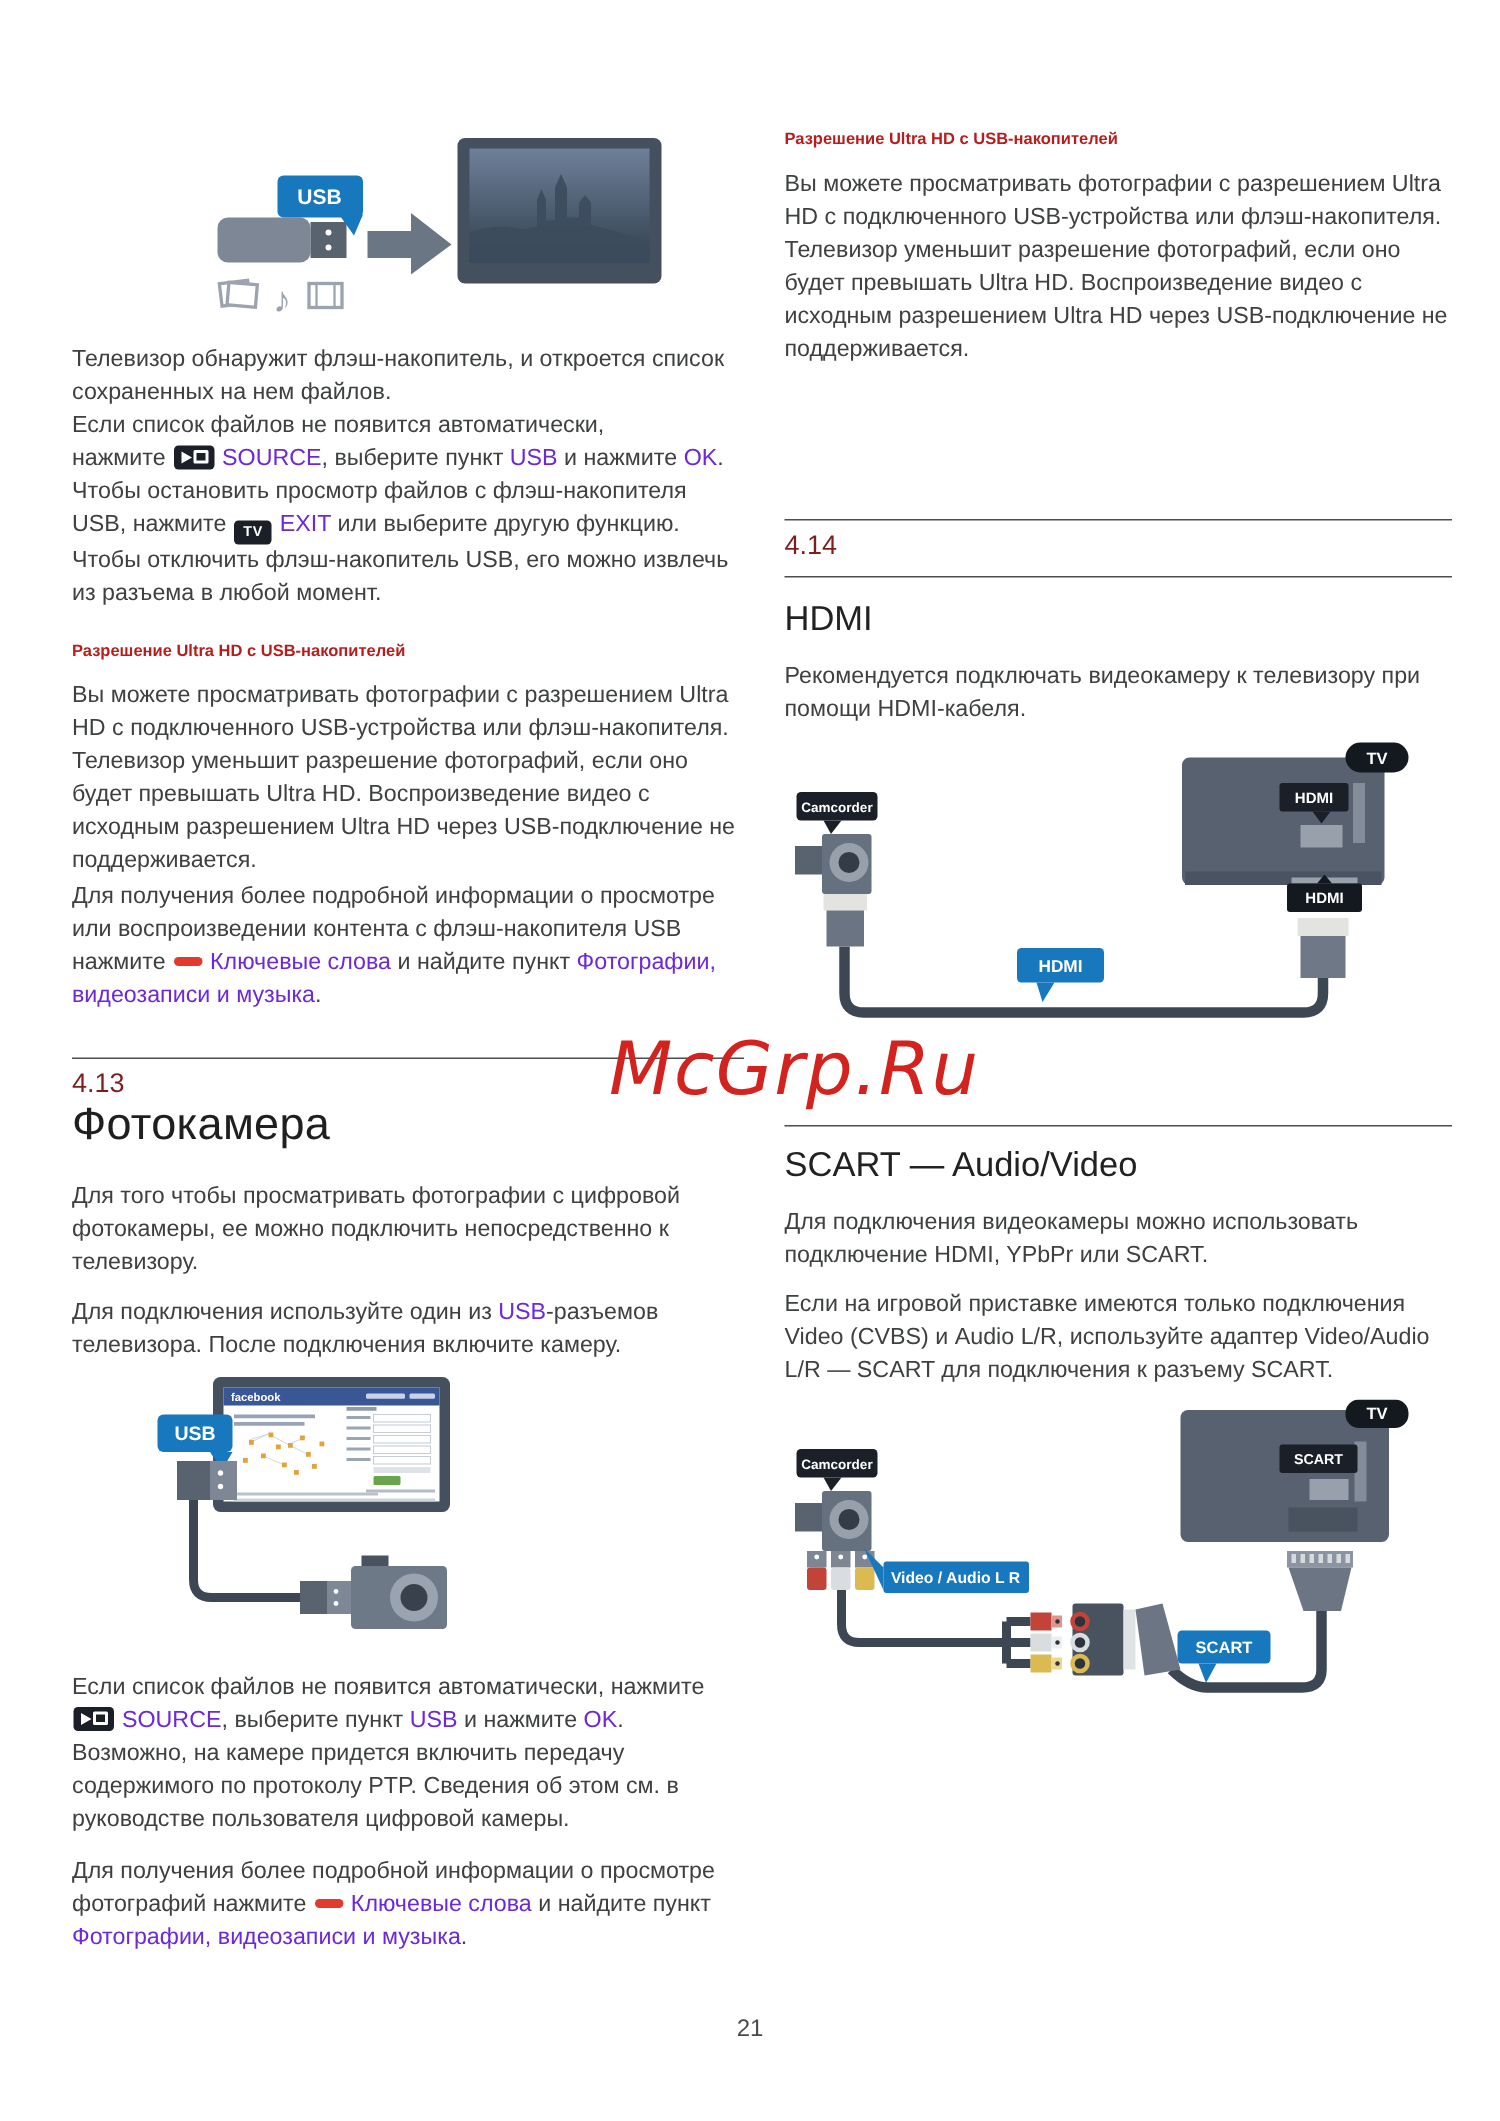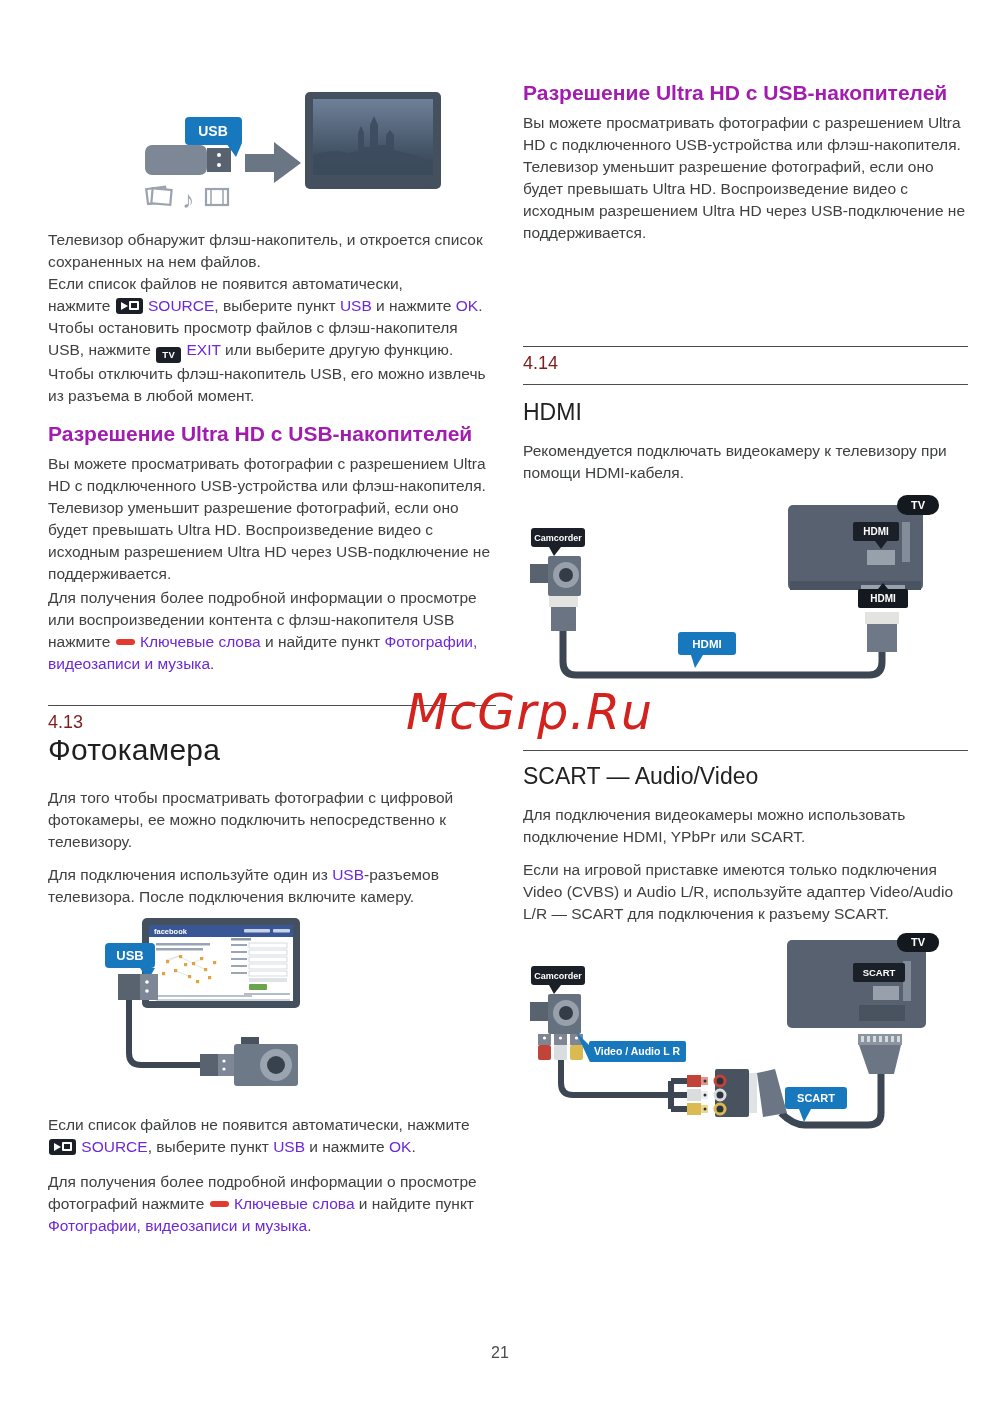--- a/index.html
+++ b/index.html
@@ -4,21 +4,21 @@
 <style>
   html,body{margin:0;padding:0;}
   body{width:1000px;height:1414px;position:relative;background:#ffffff;
        font-family:"Liberation Sans",sans-serif;color:#3f4040;overflow:hidden;}
   .col{position:absolute;top:0;}
   .col-left{left:48px;width:448px;padding-top:87px;}
   .col-right{left:523px;width:445px;padding-top:82px;}
   .para{font-size:15.5px;line-height:22px;}
   .para .b{font-weight:normal;color:#6d28d9;}
   .tline{display:block;}
-  .h-bold{font-size:21px;font-weight:bold;color:#a21caf;line-height:22px;}
+  .h-bold{font-size:11px;font-weight:bold;color:#b91c1c;line-height:22px;}
   .sec-num{font-size:18px;color:#7f1d1d;line-height:18px;}
   .sec-title{font-size:30px;font-weight:400;color:#1f1f1f;line-height:34px;letter-spacing:.2px;}
   .sub-title{font-size:23px;font-weight:400;color:#222;line-height:27px;}
   hr.rule{border:none;border-top:1px solid #4d4d4d;margin:0;height:0;}
   .inl{display:inline-block;vertical-align:-3px;margin:0 1px;}
   .source-icon{width:27px;height:16px;background:#1b1f27;border-radius:3px;position:relative;}
   .source-icon::before{content:"";position:absolute;left:5px;top:4px;width:0;height:0;
       border-left:7px solid #fff;border-top:4px solid transparent;border-bottom:4px solid transparent;}
   .source-icon::after{content:"";position:absolute;right:4px;top:3px;width:6px;height:5px;
       border:2px solid #fff;border-radius:1px;}
@@ -185,20 +185,21 @@
     <g>
       <rect x="193" y="121" width="18" height="8" fill="#49525f"></rect>
       <rect x="186" y="128" width="64" height="42" rx="3" fill="#6e7988"></rect>
       <circle cx="228" cy="149" r="16" fill="#9aa4b0"></circle>
       <circle cx="228" cy="149" r="9" fill="#39414d"></circle>
     </g>
   </svg>
 
   <div class="para" style="margin-top:8px">
       <div class="tline"><span>Если список файлов не появится автоматически, нажмите </span><span class="inl source-icon"></span><span> </span><span class="b">SOURCE</span><span>, выберите пункт </span><span class="b">USB</span><span> и нажмите </span><span class="b">OK</span><span>.</span></div>
+      <div class="tline"><span>Возможно, на камере придется включить передачу содержимого по протоколу PTP. Сведения об этом см. в руководстве пользователя цифровой камеры.</span></div>
     </div>
   <div class="para" style="margin-top:13px">
       <div class="tline"><span>Для получения более подробной информации о просмотре фотографий нажмите </span><span class="inl key-dash-icon"></span><span> </span><span class="b">Ключевые слова</span><span> и найдите пункт </span><span class="b">Фотографии, видеозаписи и музыка</span><span>.</span></div>
     </div>
 </div>
 
 <div class="col col-right">
 
   <div class="h-bold">Разрешение Ultra HD с USB-накопителей</div>
   <div class="para" style="margin-top:8px">

